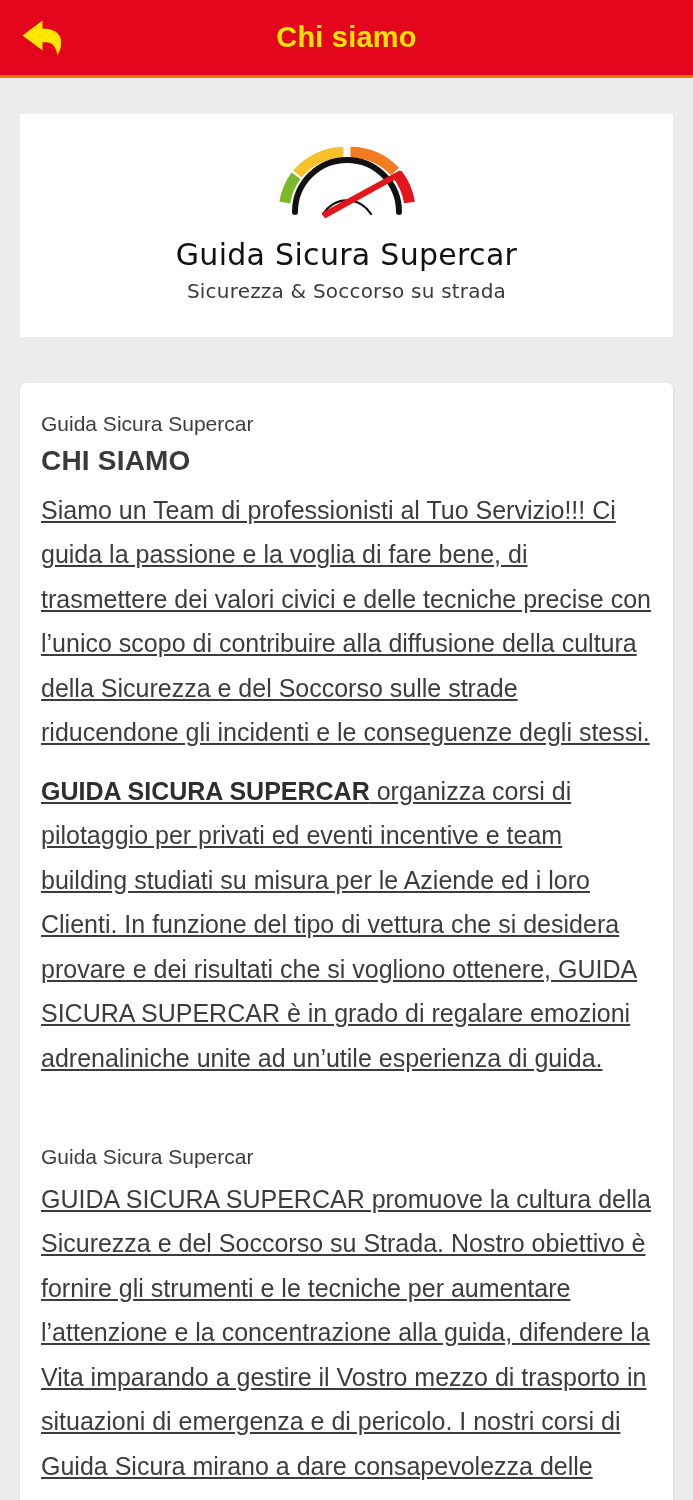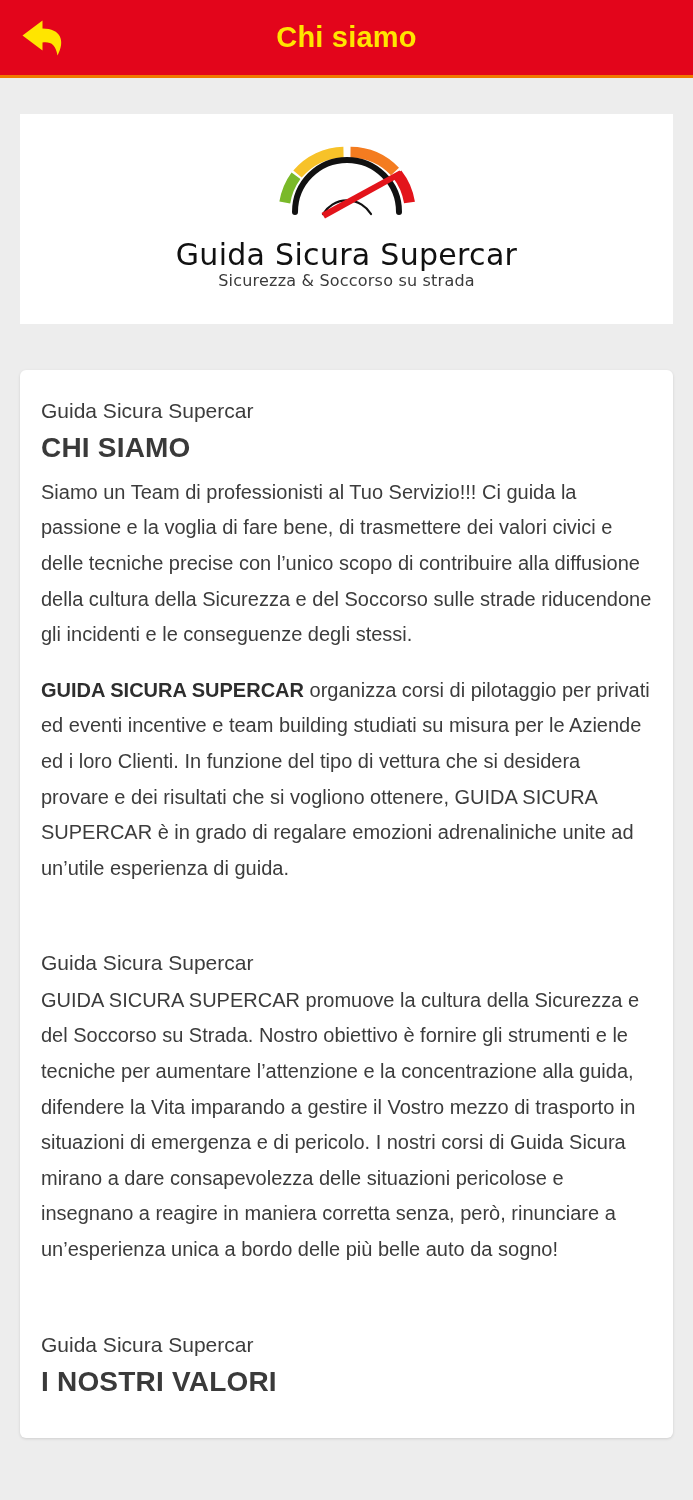--- a/index.html
+++ b/index.html
@@ -72,22 +72,23 @@
     margin-top: 14px;
     font-family: "DejaVu Sans", sans-serif;
     font-size: 30px;
     font-weight: normal;
     color: #111111;
     letter-spacing: 0.3px;
     line-height: 1.1;
   }
 
   .logo-tagline {
+    margin-top: 8px;
     font-family: "DejaVu Sans", sans-serif;
-    font-size: 16px;
+    font-size: 20px;
     color: #3a3a3a;
     letter-spacing: 0.2px;
   }
 
   
   .content-card {
     margin: 46px 20px 0 20px;
     background: #ffffff;
     border-radius: 6px;
     box-shadow: 0 1px 3px rgba(0,0,0,0.13);
@@ -106,28 +107,29 @@
   .section-title {
     font-size: 28px;
     font-weight: bold;
     color: #3a3a3a;
     line-height: 1.3;
     letter-spacing: 0.2px;
     margin-bottom: 8px;
   }
 
   .section-body {
-    font-size: 20px;
+    font-size: 25px;
     color: #3c3c3c;
     line-height: 1.78;
+    text-decoration: underline;
   }
 
   .section-body b { font-weight: bold; color: #2e2e2e; }
 
-  .section-body p + p { margin-top: 20px; }
+  .section-body p + p { margin-top: 14px; }
 </style>
 </head>
 <body>
 
 <div class="appbar">
   <button class="back-btn">
     <span>
       <svg width="50" height="42" viewBox="0 0 50 42" aria-hidden="true">
         <path d="M22.5 3.5 L2.5 18.5 L22.5 33.5 L22.5 25.5 C31 24.5 35.5 27.5 37.5 38.5 C45.5 24 41 11.5 22.5 11.5 Z" fill="#ffe500"></path>
       </svg>

